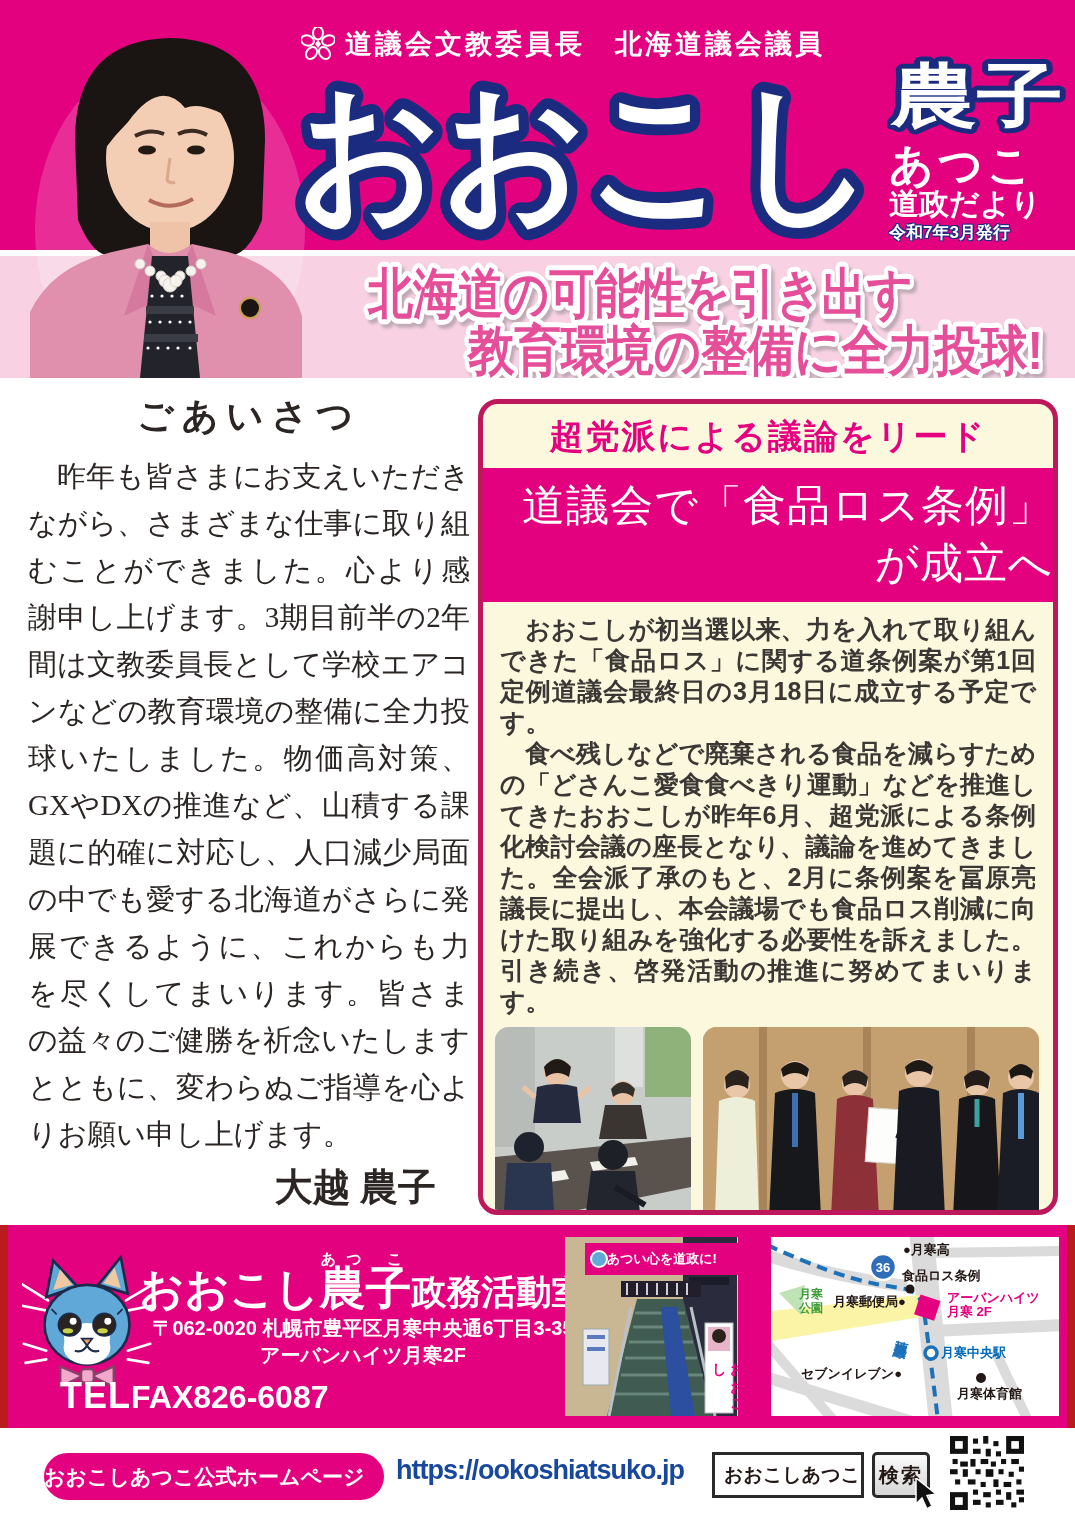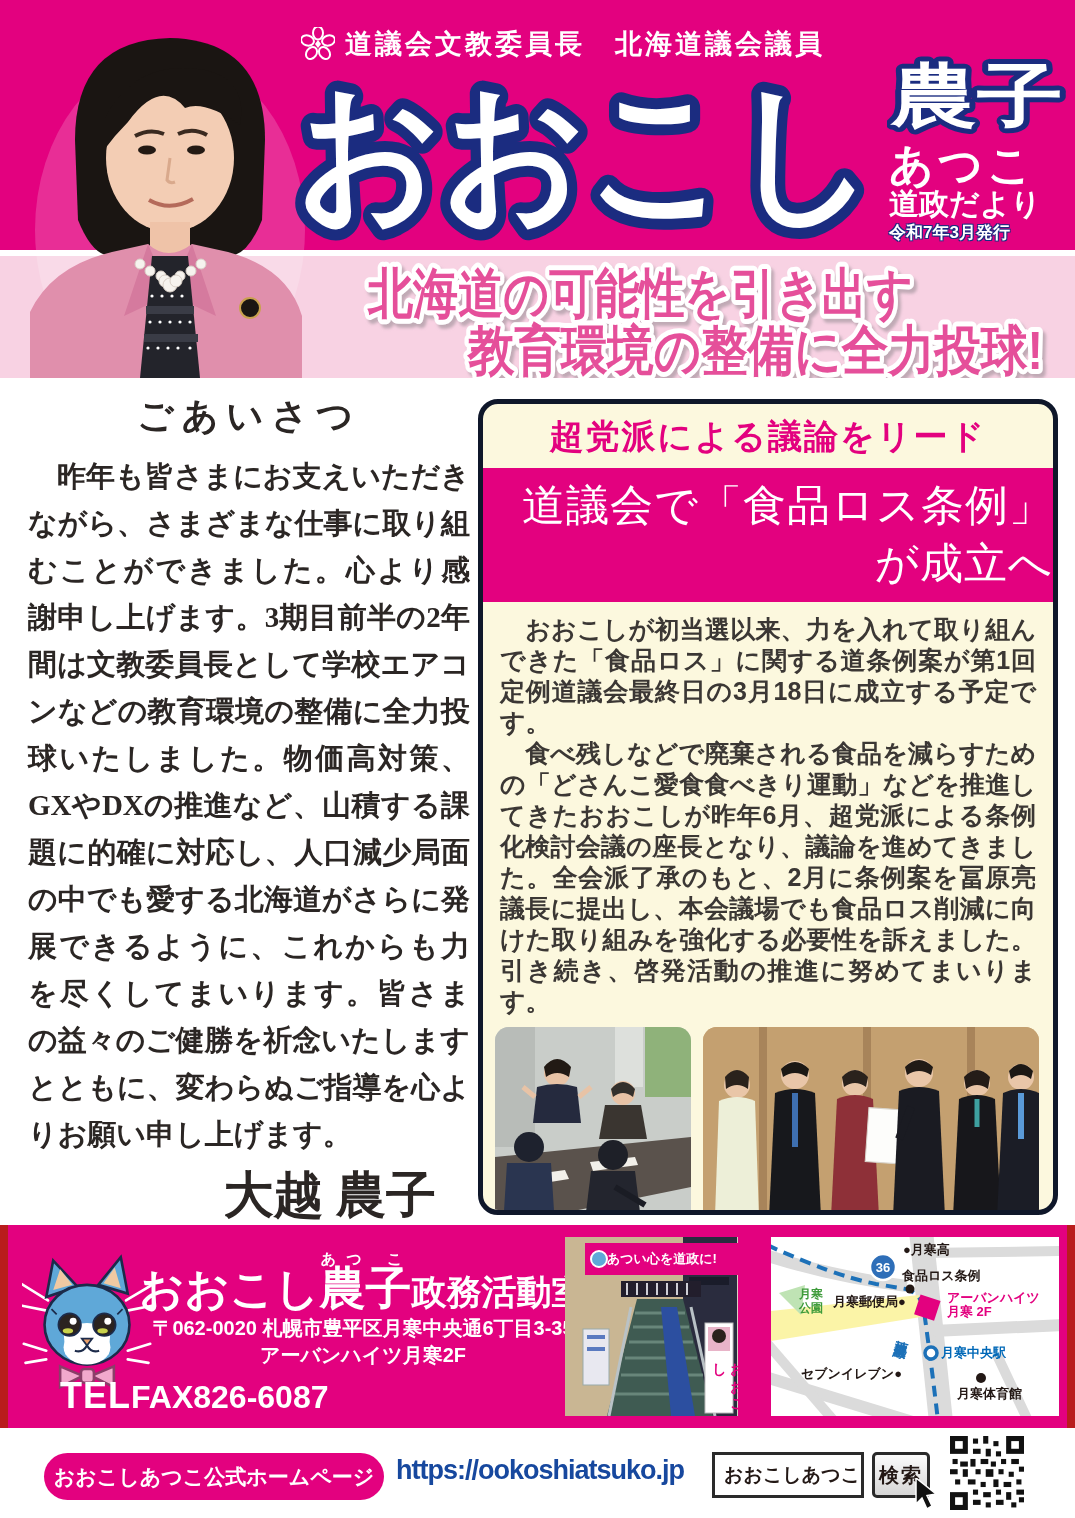--- a/index.html
+++ b/index.html
@@ -23,27 +23,27 @@
   .newsletter { position:absolute; left:2px; top:184px; color:#fff; font-size:30px; font-weight:bold; white-space:nowrap; }
   .issue { position:absolute; left:2px; top:221px; color:#fff; font-size:17px; font-weight:bold; white-space:nowrap;
     text-shadow:-1px -1px 0 #1B2C80, 1px -1px 0 #1B2C80, -1px 1px 0 #1B2C80, 1px 1px 0 #1B2C80; }
   .slogan-svg { position:absolute; left:0; top:0; }
   
   .content { position:absolute; left:0; top:378px; width:1075px; height:847px; background:#fff; }
   .left-col { position:absolute; left:28px; top:14px; width:442px; }
   .greet-title { text-align:center; font-family:"Liberation Serif","DejaVu Serif",serif;
     font-size:36px; font-weight:bold; color:#2B2624; letter-spacing:8px; }
   .greet-body { margin-top:12px; font-family:"Liberation Serif","DejaVu Serif",serif;
-    font-size:29px; font-weight:bold; color:#2B2624; line-height:47px; text-align:justify; }
+    font-size:29px; font-weight:normal; color:#2B2624; line-height:47px; text-align:justify; }
   .signature { text-align:right; padding-right:34px; margin-top:4px;
-    font-family:"Liberation Serif","DejaVu Serif",serif; font-size:50px; font-weight:bold; color:#2B2624; }
+    font-family:"Liberation Serif","DejaVu Serif",serif; font-size:38px; font-weight:bold; color:#2B2624; }
   .profile-box { margin-top:22px; border:4px solid #E3017F; border-radius:16px;
     padding:14px 16px; font-size:24px; font-weight:bold; color:#231815; line-height:33px; }
   .news-box { position:absolute; left:478px; top:21px; width:580px; height:816px;
-    background:#FCF8DE; border:5px solid #0f172a; border-radius:20px; overflow:hidden; }
+    background:#FCF8DE; border:5px solid #be185d; border-radius:20px; overflow:hidden; }
   .news-kicker { text-align:center; color:#E3017F; font-size:34px; font-weight:bold;
     padding:10px 0 8px; letter-spacing:2px; }
   .news-headline { background:#E3017F; color:#fff; text-align:right;
     font-size:43px; font-weight:normal; padding:9px 0; letter-spacing:1px; }
   .news-body { padding:12px 17px 0 17px; }
   .news-body p { font-size:25px; font-weight:600; color:#3B3734; line-height:31px; text-align:justify; }
   .news-photos { display:flex; gap:12px; padding:10px 12px 0 12px; }
   .photo { border-radius:14px; overflow:hidden; }
   .photo1 { width:196px; height:222px; }
   .photo2 { width:336px; height:222px; }
@@ -69,21 +69,21 @@
   .map { position:absolute; left:763px; top:12px; width:288px; height:179px; background:#fff; overflow:hidden; }
   .map svg { position:absolute; left:0; top:0; }
   .map-label { position:absolute; font-size:13px; font-weight:bold; color:#231815; white-space:pre-line; line-height:14px; }
   .map-label.blue { color:#0068B7; }
   .map-label.magenta { color:#E3017F; }
   .map-label.green { color:#3E9B3A; font-size:12px; }
   .map-label.subway { color:#1D71B8; writing-mode:vertical-rl; transform:rotate(14deg); font-size:13px; letter-spacing:1px; }
   
   .footer { position:absolute; left:0; top:1428px; width:1075px; height:90px; background:#fff; }
   .hp-pill { position:absolute; left:44px; top:25px; width:340px; height:47px; background:#E3017F;
-    border-radius:25px; color:#fff; font-size:21px; font-weight:bold; text-align:center; line-height:47px; }
+    border-radius:25px; color:#fff; font-size:21px; font-weight:bold; text-align:left; line-height:47px; }
   .hp-url { position:absolute; left:396px; top:27px; font-size:27px; font-weight:bold;
     color:#17489E; letter-spacing:-1px; white-space:nowrap; }
   .search-box { position:absolute; left:712px; top:24px; width:152px; height:46px; background:#fff;
     border:3px solid #2A2A2A; font-size:19px; font-weight:bold; color:#231815; line-height:40px; padding-left:9px; }
   .search-btn { position:absolute; left:872px; top:24px; width:58px; height:46px;
     border:3px solid #2A2A2A; border-radius:5px; background:linear-gradient(#fbfbfb,#d6d6d6);
     font-size:20px; font-weight:bold; color:#231815; text-align:center; line-height:40px; letter-spacing:2px; }
   .cursor-icon { position:absolute; left:914px; top:50px; }
   .qr { position:absolute; left:950px; top:8px; width:74px; height:74px; }
 </style>

